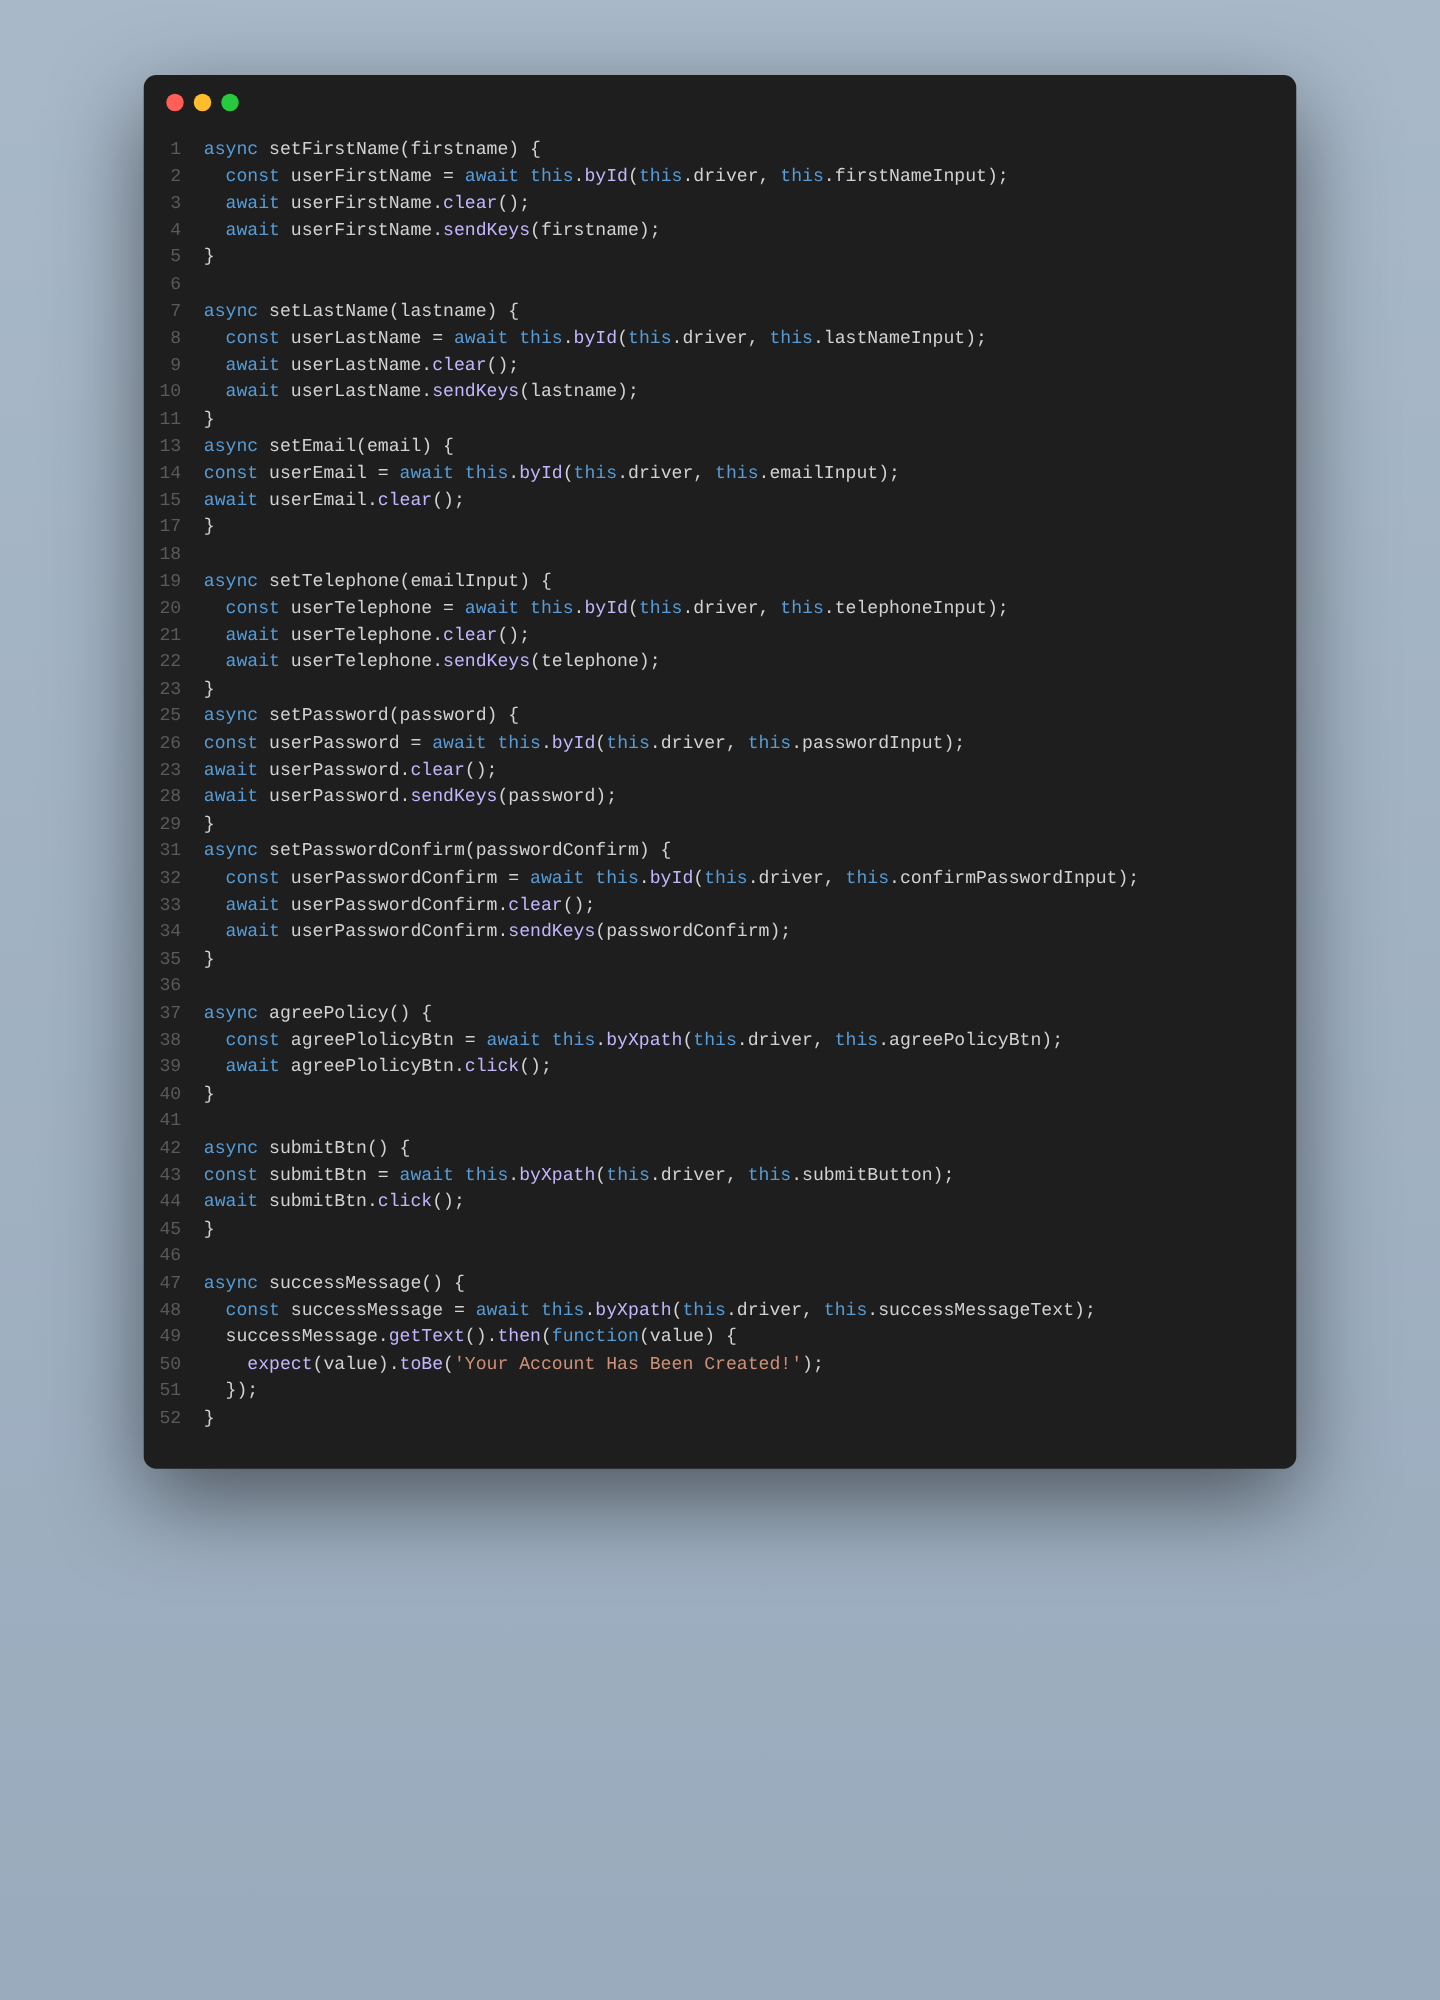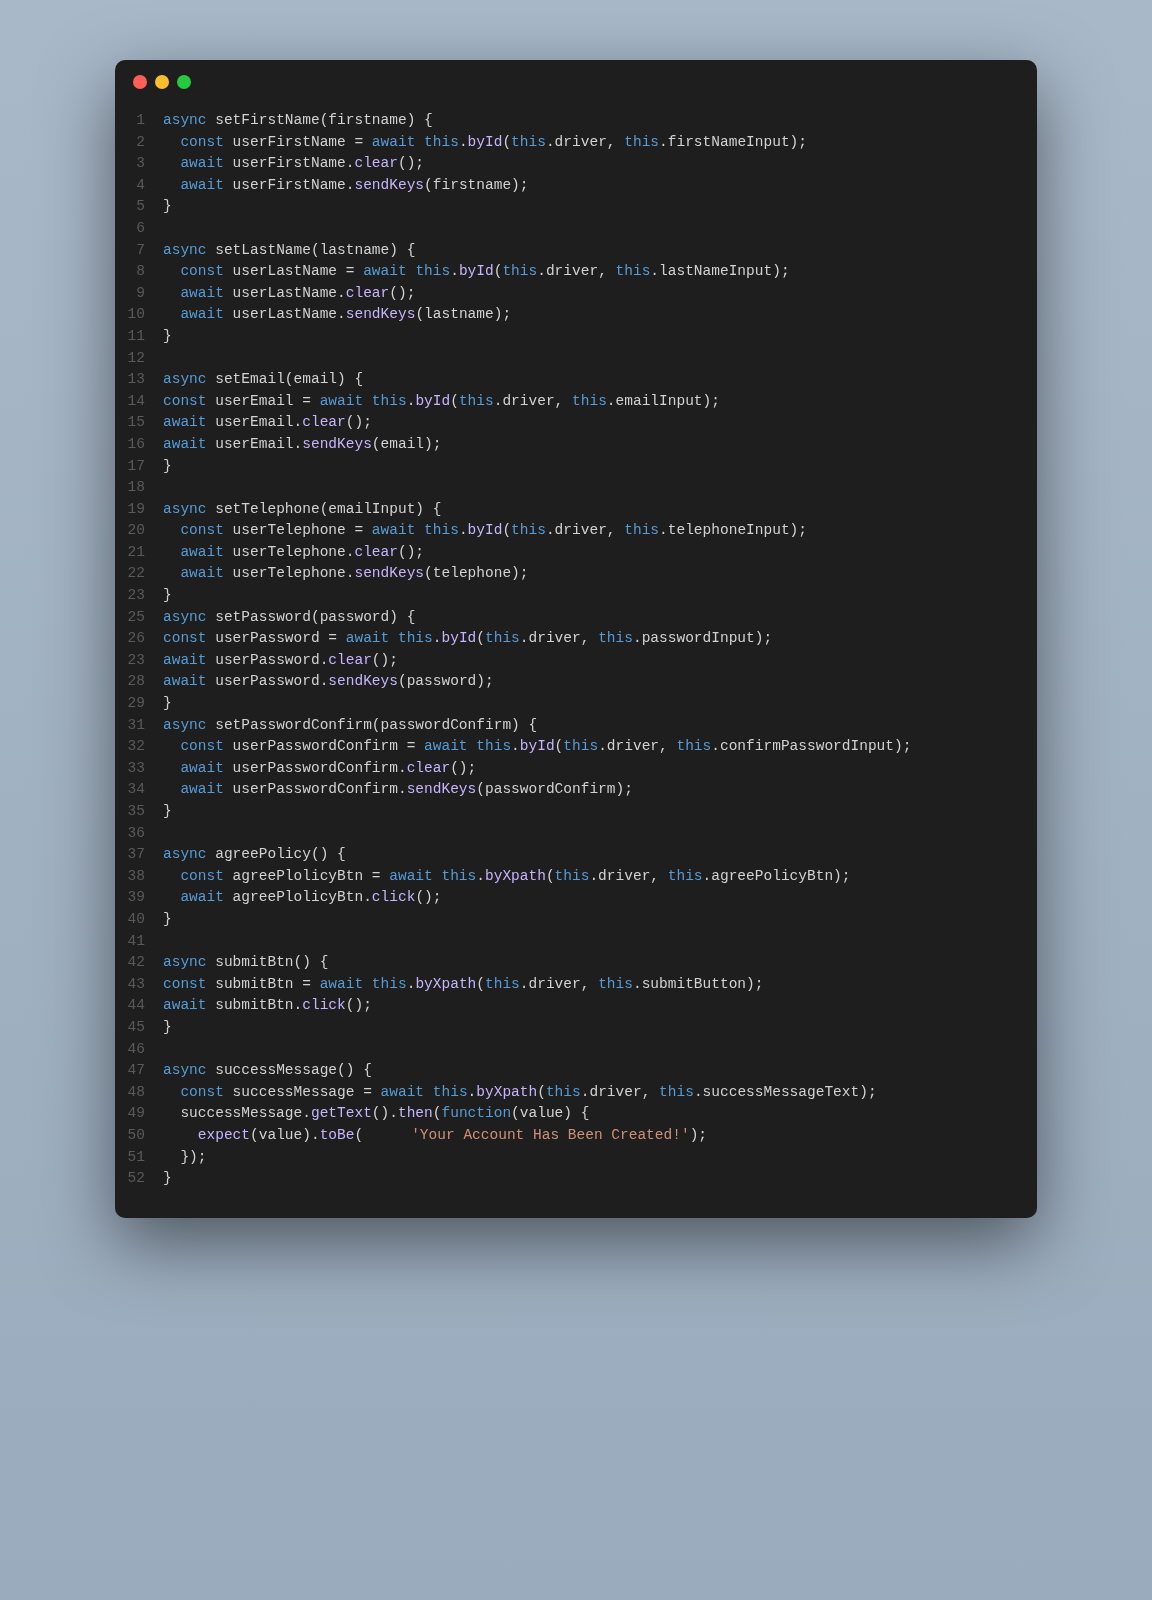--- a/index.html
+++ b/index.html
@@ -49,21 +49,21 @@
     user-select: none;
   }
   .code {
     white-space: pre;
     color: #d2d2d2;
     text-align: center;
   }
   .kw { color: #569cd6; }      
   .fn { color: #d2d2d2; }    
   .pn { color: #d2d2d2; }      
-  .str { color: #ce9178; margin-left: 48px; }     
+  .str { color: #ce9178; }     
   .call { color: #c4b5fd; }    
 </style>
 </head>
 <body>
 
 <div class="window">
   <div class="titlebar">
     <div class="dot red"></div>
     <div class="dot yellow"></div>
     <div class="dot green"></div>
@@ -107,38 +107,30 @@
       </div>
       <div class="line">
         <div class="gutter">10</div>
         <div class="code"><span class="pn">  </span><span class="kw">await</span><span class="pn"> userLastName.</span><span class="call">sendKeys</span><span class="pn">(lastname);</span></div>
       </div>
       <div class="line">
         <div class="gutter">11</div>
         <div class="code"><span class="pn">}</span></div>
       </div>
       <div class="line">
-        <div class="gutter">12</div>
-        <div class="code"><span class="pn"></span></div>
-      </div>
-      <div class="line">
         <div class="gutter">13</div>
         <div class="code"><span class="kw">async</span><span class="pn"> </span><span class="fn">setEmail</span><span class="pn">(email) {</span></div>
       </div>
       <div class="line">
         <div class="gutter">14</div>
         <div class="code"><span class="kw">const</span><span class="pn"> userEmail = </span><span class="kw">await</span><span class="pn"> </span><span class="kw">this</span><span class="pn">.</span><span class="call">byId</span><span class="pn">(</span><span class="kw">this</span><span class="pn">.driver, </span><span class="kw">this</span><span class="pn">.emailInput);</span></div>
       </div>
       <div class="line">
         <div class="gutter">15</div>
         <div class="code"><span class="kw">await</span><span class="pn"> userEmail.</span><span class="call">clear</span><span class="pn">();</span></div>
-      </div>
-      <div class="line">
-        <div class="gutter">16</div>
-        <div class="code"><span class="kw">await</span><span class="pn"> userEmail.</span><span class="call">sendKeys</span><span class="pn">(email);</span></div>
       </div>
       <div class="line">
         <div class="gutter">17</div>
         <div class="code"><span class="pn">}</span></div>
       </div>
       <div class="line">
         <div class="gutter">18</div>
         <div class="code"><span class="pn"></span></div>
       </div>
       <div class="line">

